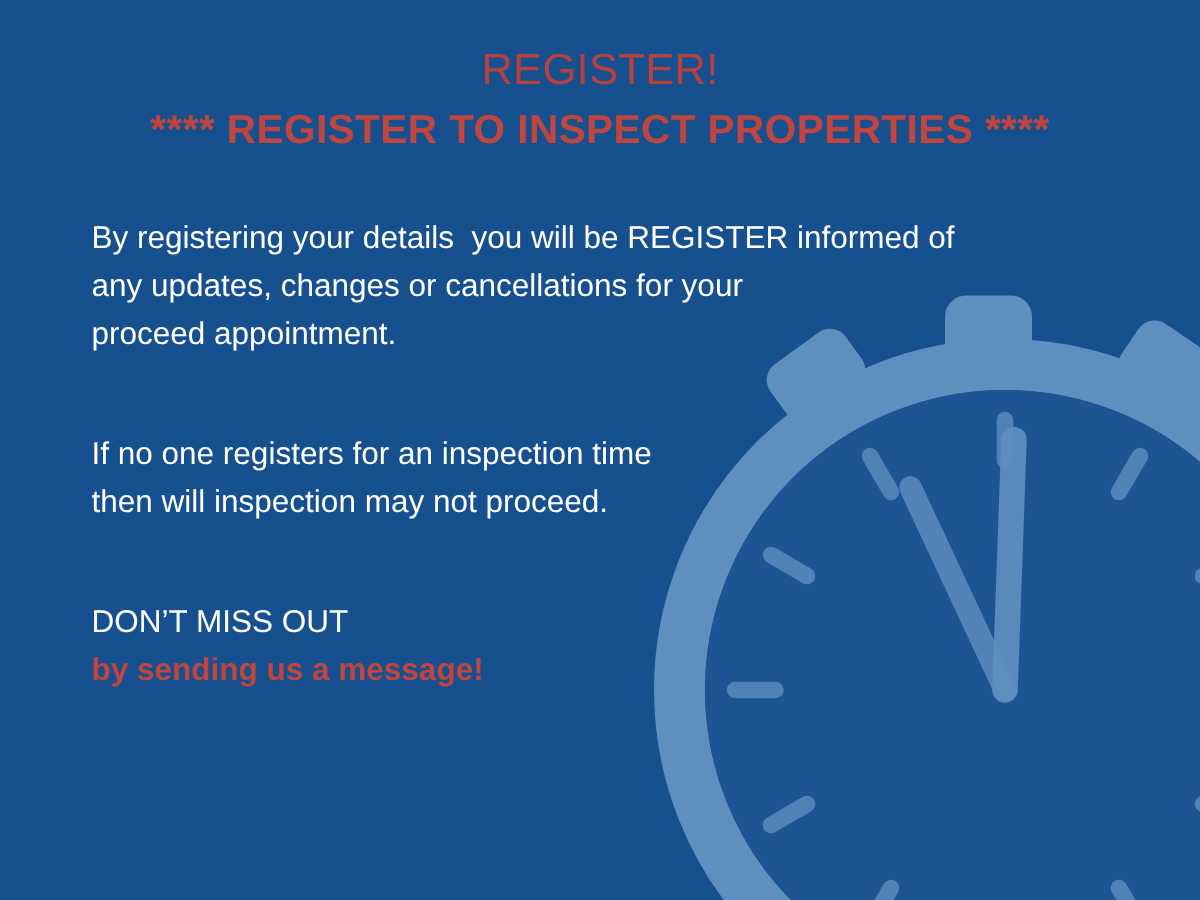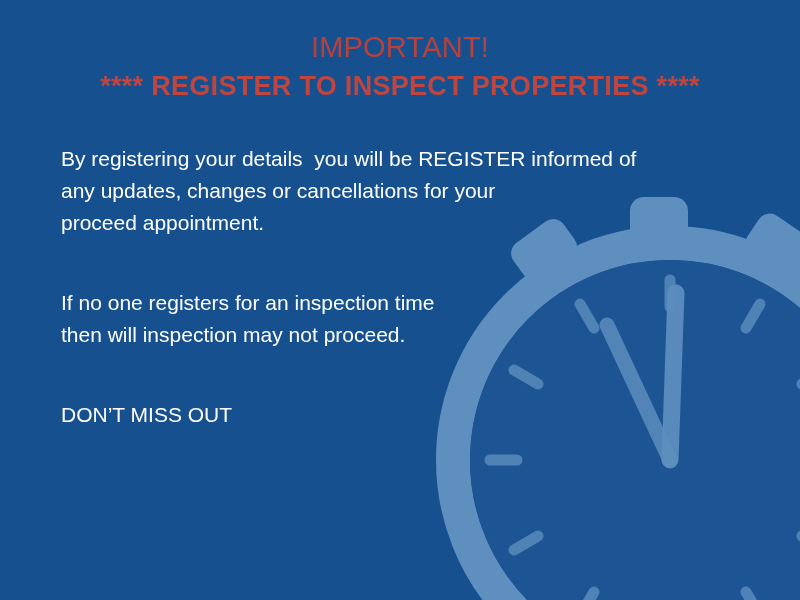--- a/index.html
+++ b/index.html
@@ -131,36 +131,37 @@
         <line x1="580" y1="304" x2="594" y2="328"></line>
       </g>
 
       <line x1="670" y1="460" x2="676" y2="293" stroke="#5E8FBF" stroke-width="17" stroke-linecap="round" opacity="0.92"></line>
 
       <line x1="670" y1="460" x2="607" y2="325" stroke="#5E8FBF" stroke-width="15" stroke-linecap="round" opacity="0.82"></line>
     </g>
   </svg>
 
   <div class="heading-block">
-    <div class="heading-line-1">IMPORTANT!</div>
+    <div class="heading-line-1">REGISTER!</div>
     <div class="heading-line-2">****  REGISTER TO INSPECT PROPERTIES ****</div>
   </div>
 
   <div class="body-block">
 
     <div class="para">
       <div class="line">By registering your details  you will be REGISTER informed of</div>
       <div class="line">any updates, changes or cancellations for your</div>
       <div class="line">proceed appointment.</div>
     </div>
 
     <div class="para">
       <div class="line">If no one registers for an inspection time</div>
       <div class="line">then will inspection may not proceed.</div>
     </div>
 
     <div class="para">
       <div class="line">DON’T MISS OUT</div>
+      <div class="line emphasis">by sending us a message!</div>
     </div>
 
   </div>
 
 </div>
 
 </body></html>

